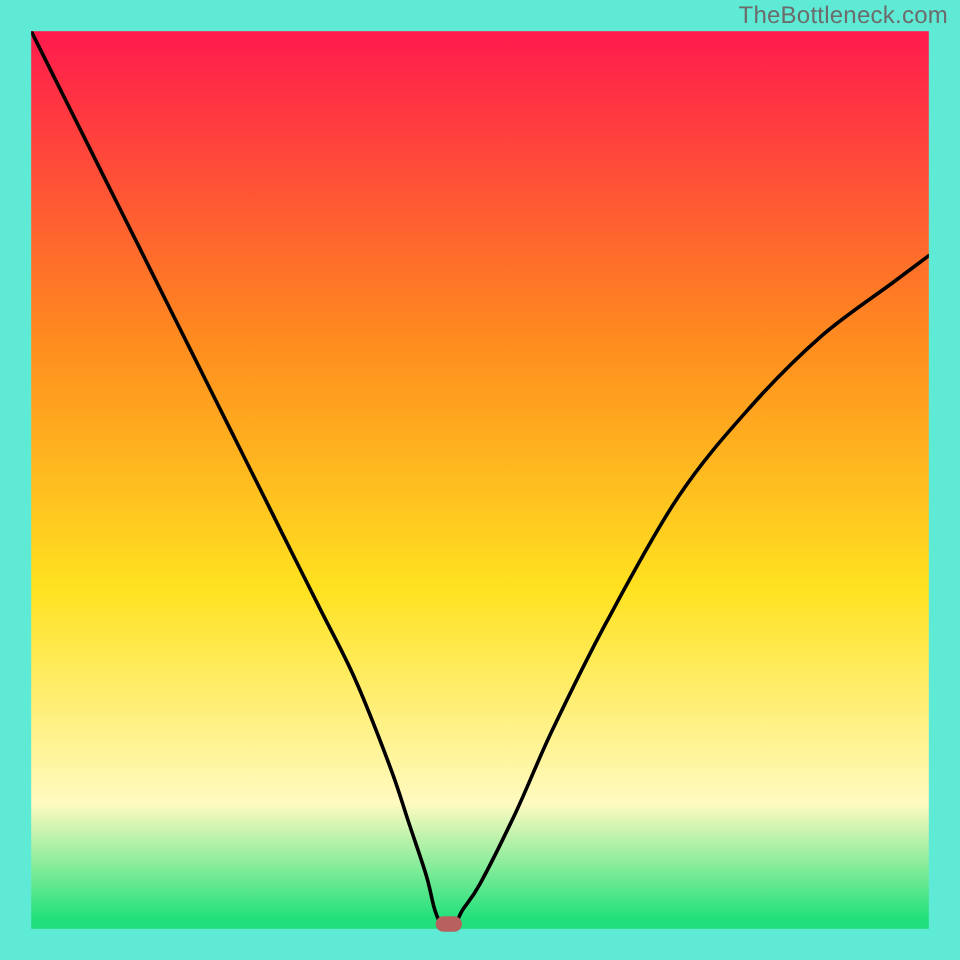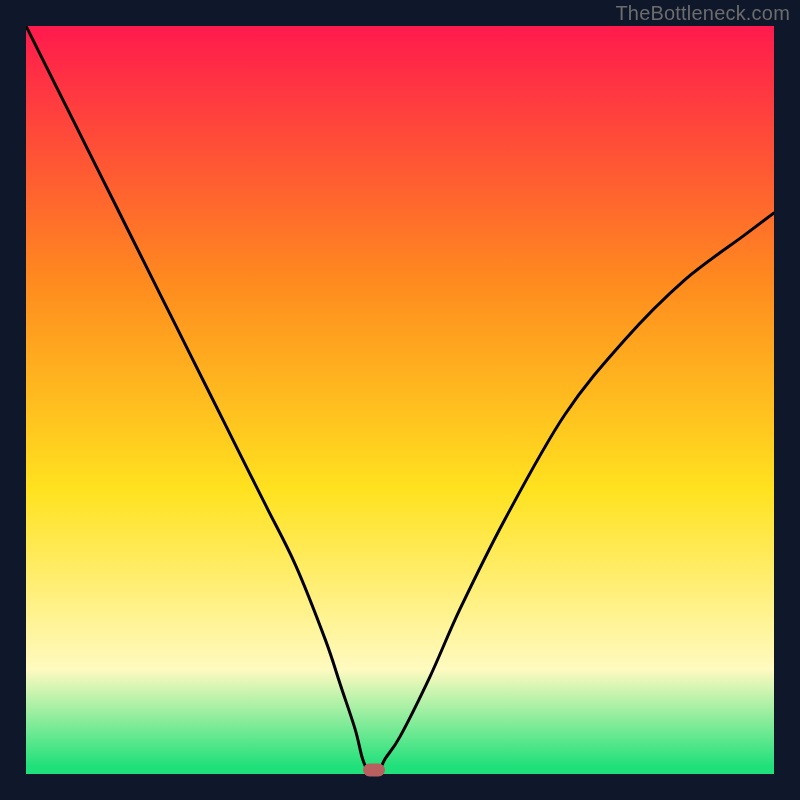--- a/index.html
+++ b/index.html
@@ -10,21 +10,21 @@
     background: #000;
     overflow: hidden;
     font-family: Arial, Helvetica, sans-serif;
   }
   .frame {
     position: absolute;
     left: 0;
     top: 0;
     width: 800px;
     height: 800px;
-    background: #0f172a;
+    background: #5eead4;
   }
   .plot {
     position: absolute;
     left: 26px;
     top: 26px;
     width: 748px;
     height: 748px;
     
   }
   .watermark {

